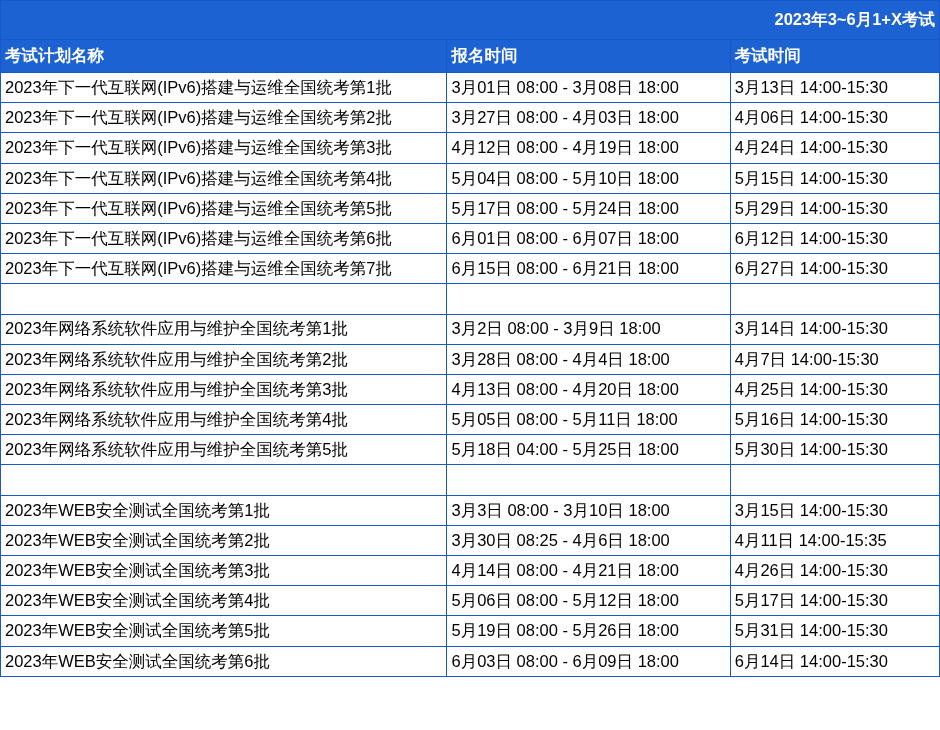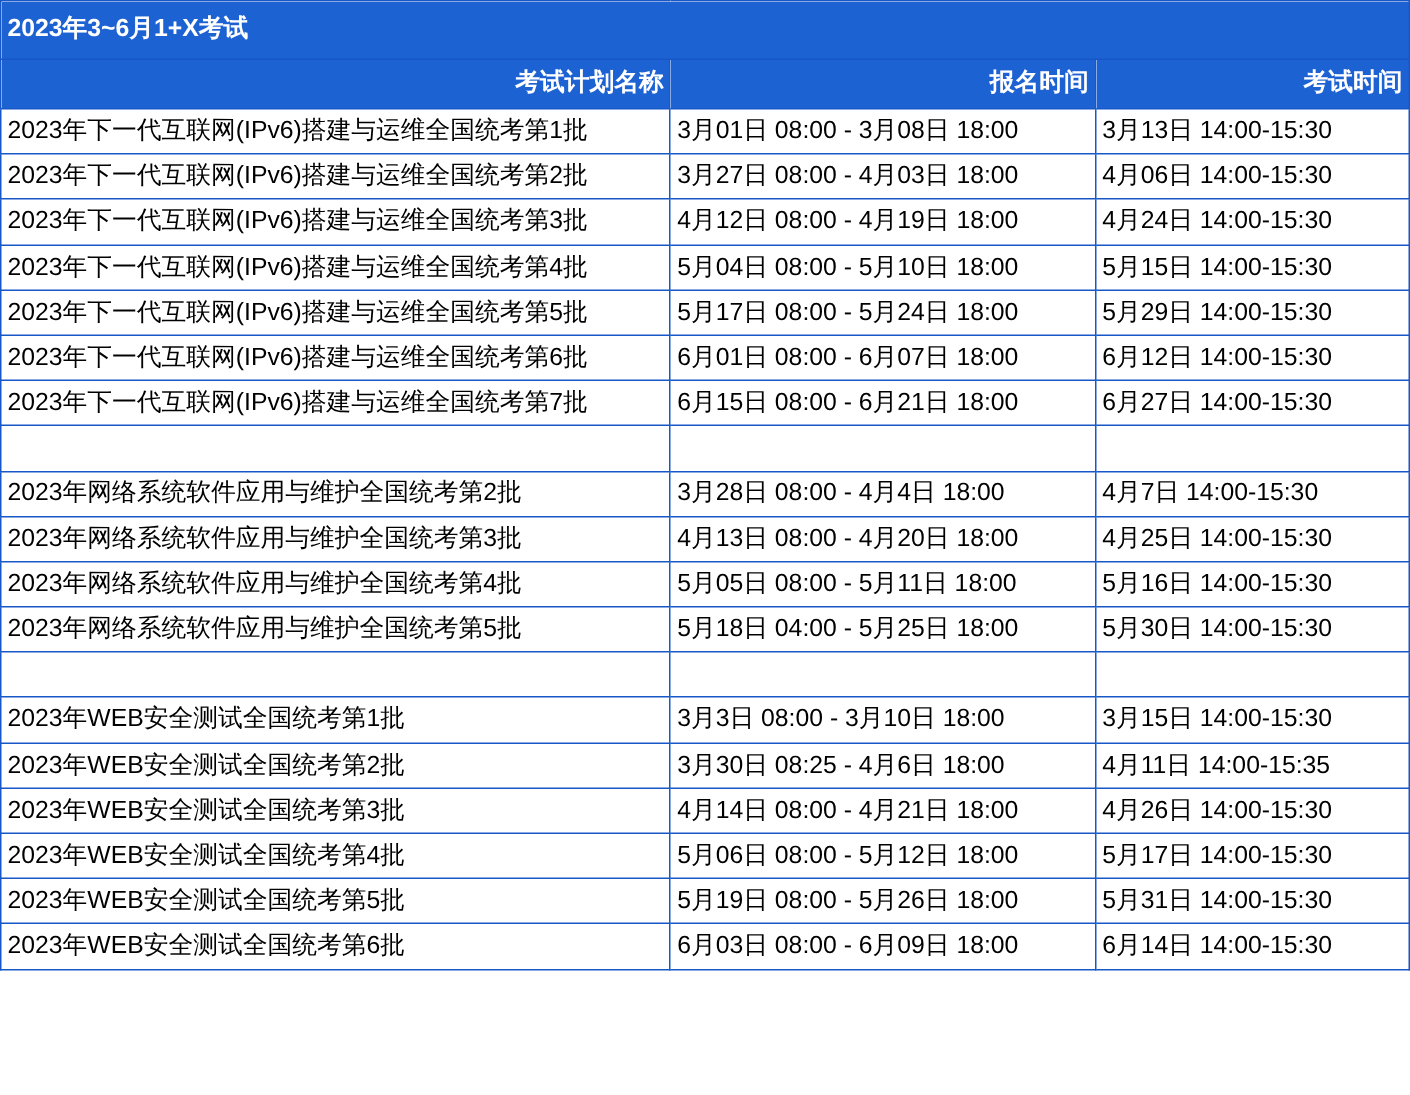--- a/index.html
+++ b/index.html
@@ -30,30 +30,30 @@
     height: 29.2px;
     font-size: 16.5px;
     line-height: 1.05;
     white-space: nowrap;
     overflow: hidden;
     vertical-align: middle;
   }
   .title-cell {
     background: #1d62d2;
     color: #ffffff;
-    text-align: left;
+    text-align: right;
     font-size: 19px;
     font-weight: bold;
     height: 38px !important;
     border: 1px solid #1757c8;
   }
   .header-cell {
     background: #1d62d2;
     color: #ffffff;
-    text-align: right;
+    text-align: left;
     font-size: 18px;
     font-weight: bold;
     height: 32px !important;
   }
   .col-name { width: 446px; }
   .col-signup { width: 283px; }
   .col-exam { width: 209px; }
   .spacer-row td {
     height: 29.2px;
   }
@@ -111,20 +111,25 @@
           <td>2023年下一代互联网(IPv6)搭建与运维全国统考第7批</td>
           <td>6月15日 08:00 - 6月21日 18:00</td>
           <td>6月27日 14:00-15:30</td>
         </tr>
         <tr class="spacer-row">
           <td>&nbsp;</td>
           <td>&nbsp;</td>
           <td>&nbsp;</td>
         </tr>
         <tr>
+          <td>2023年网络系统软件应用与维护全国统考第1批</td>
+          <td>3月2日 08:00 - 3月9日 18:00</td>
+          <td>3月14日 14:00-15:30</td>
+        </tr>
+        <tr>
           <td>2023年网络系统软件应用与维护全国统考第2批</td>
           <td>3月28日 08:00 - 4月4日 18:00</td>
           <td>4月7日 14:00-15:30</td>
         </tr>
         <tr>
           <td>2023年网络系统软件应用与维护全国统考第3批</td>
           <td>4月13日 08:00 - 4月20日 18:00</td>
           <td>4月25日 14:00-15:30</td>
         </tr>
         <tr>

